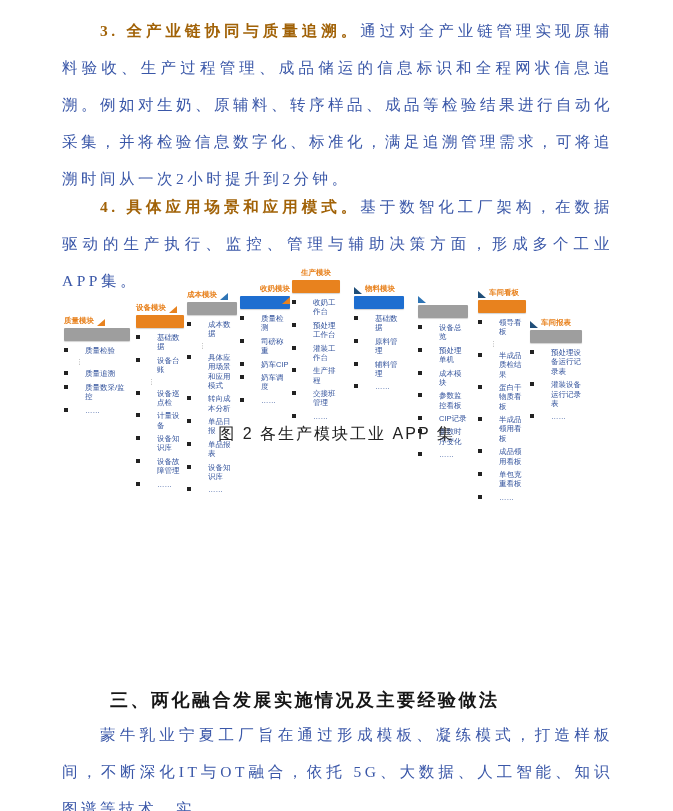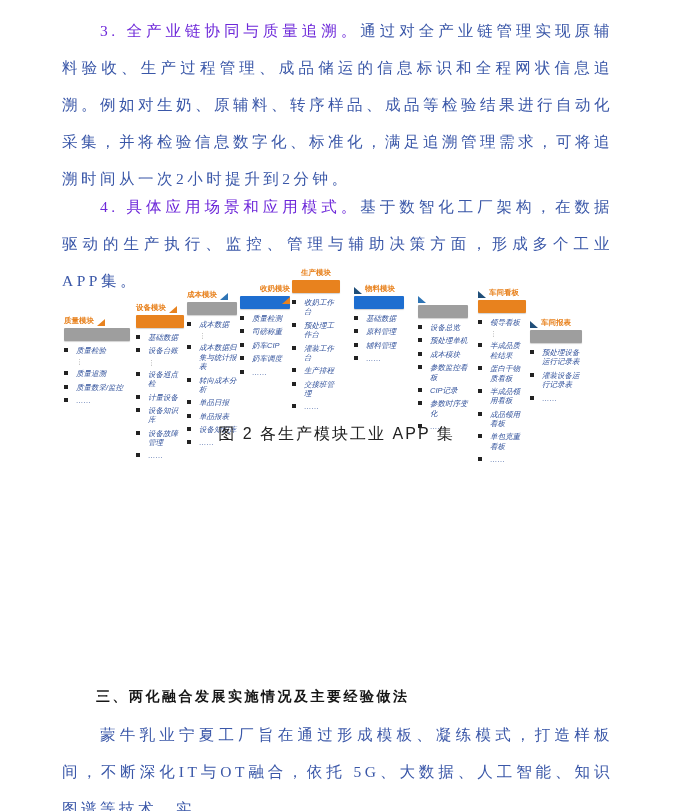--- a/index.html
+++ b/index.html
@@ -5,50 +5,50 @@
   html,body{margin:0;padding:0;background:#ffffff;}
   .page{
     position:relative;width:673px;height:811px;background:#ffffff;
     font-family:"Liberation Serif","DejaVu Serif",serif;overflow:hidden;
   }
   .para{
     position:absolute;left:62px;width:551px;
     font-size:15.5px;letter-spacing:3.5px;line-height:37px;
     text-align:justify;color:#3a57a8;text-indent:38px;
   }
-  .para .lead{color:#6d28d9;font-weight:normal;}
+  .para .lead{color:#a16207;font-weight:bold;}
   .caption{
     position:absolute;left:0;width:673px;text-align:center;
     font-family:"Liberation Sans","DejaVu Sans",sans-serif;
     font-size:16px;letter-spacing:2px;color:#222222;
   }
   .heading{
-    position:absolute;left:62px;width:551px;text-indent:34px;
+    position:absolute;left:76px;width:551px;text-indent:34px;
     font-family:"Liberation Sans","DejaVu Sans",sans-serif;
-    font-weight:bold;font-size:14px;letter-spacing:2.5px;color:#161616;
+    font-weight:bold;font-size:18px;letter-spacing:2.5px;color:#161616;
   }
   
   .figure{position:absolute;left:62px;top:258px;width:552px;height:164px;}
   .fig-col{position:absolute;}
   .fig-label{
     display:flex;align-items:flex-end;gap:3px;height:10px;margin-bottom:2px;
     font-family:"Liberation Sans","DejaVu Sans",sans-serif;
     font-size:7.5px;font-weight:bold;white-space:nowrap;
   }
   .fig-label.center{justify-content:center;}
   .tri{width:8px;height:7px;flex:0 0 auto;}
   .tri-left{clip-path:polygon(100% 0,100% 100%,0 100%);}
   .tri-right{clip-path:polygon(0 0,100% 100%,0 100%);}
   .fig-bar{height:13px;border-radius:1px;box-shadow:0 1px 1px rgba(0,0,0,.18);}
   .fig-items{
     margin-top:5px;
     font-family:"Liberation Sans","DejaVu Sans",sans-serif;
     font-size:7.5px;color:#33539c;
   }
-  .fig-item{display:flex;gap:8px;margin-bottom:4px;line-height:1.25;font-style:italic;}
+  .fig-item{display:flex;gap:17px;margin-bottom:4px;line-height:1.25;}
   .bullet{width:4px;height:4px;background:#222;margin-top:2px;flex:0 0 auto;}
   .fig-gap{color:#9a9a9a;font-size:7px;line-height:6px;margin:0 0 4px 12px;}
 </style>
 </head>
 <body>
 
 <div class="page">
 
   <div class="para" style="top:12px"><span class="lead">3. 全产业链协同与质量追溯。</span><span>通过对全产业链管理实现原辅料验收、生产过程管理、成品储运的信息标识和全程网状信息追溯。例如对生奶、原辅料、转序样品、成品等检验结果进行自动化采集，并将检验信息数字化、标准化，满足追溯管理需求，可将追溯时间从一次2小时提升到2分钟。</span></div>
 
@@ -126,21 +126,21 @@
         </div>
         <div class="fig-bar" style="background: rgb(158, 158, 158);"></div>
         <div class="fig-items" style="color: rgb(51, 83, 156);">
           <div class="fig-item">
             <span class="bullet"></span>
             <span>成本数据</span>
           </div>
           <div class="fig-gap">⋮</div>
           <div class="fig-item">
             <span class="bullet"></span>
-            <span>成本数据归集与统计报表</span>
+            <span>具体应用场景和应用模式</span>
           </div>
           <div class="fig-item">
             <span class="bullet"></span>
             <span>转向成本分析</span>
           </div>
           <div class="fig-item">
             <span class="bullet"></span>
             <span>单品日报</span>
           </div>
           <div class="fig-item">

